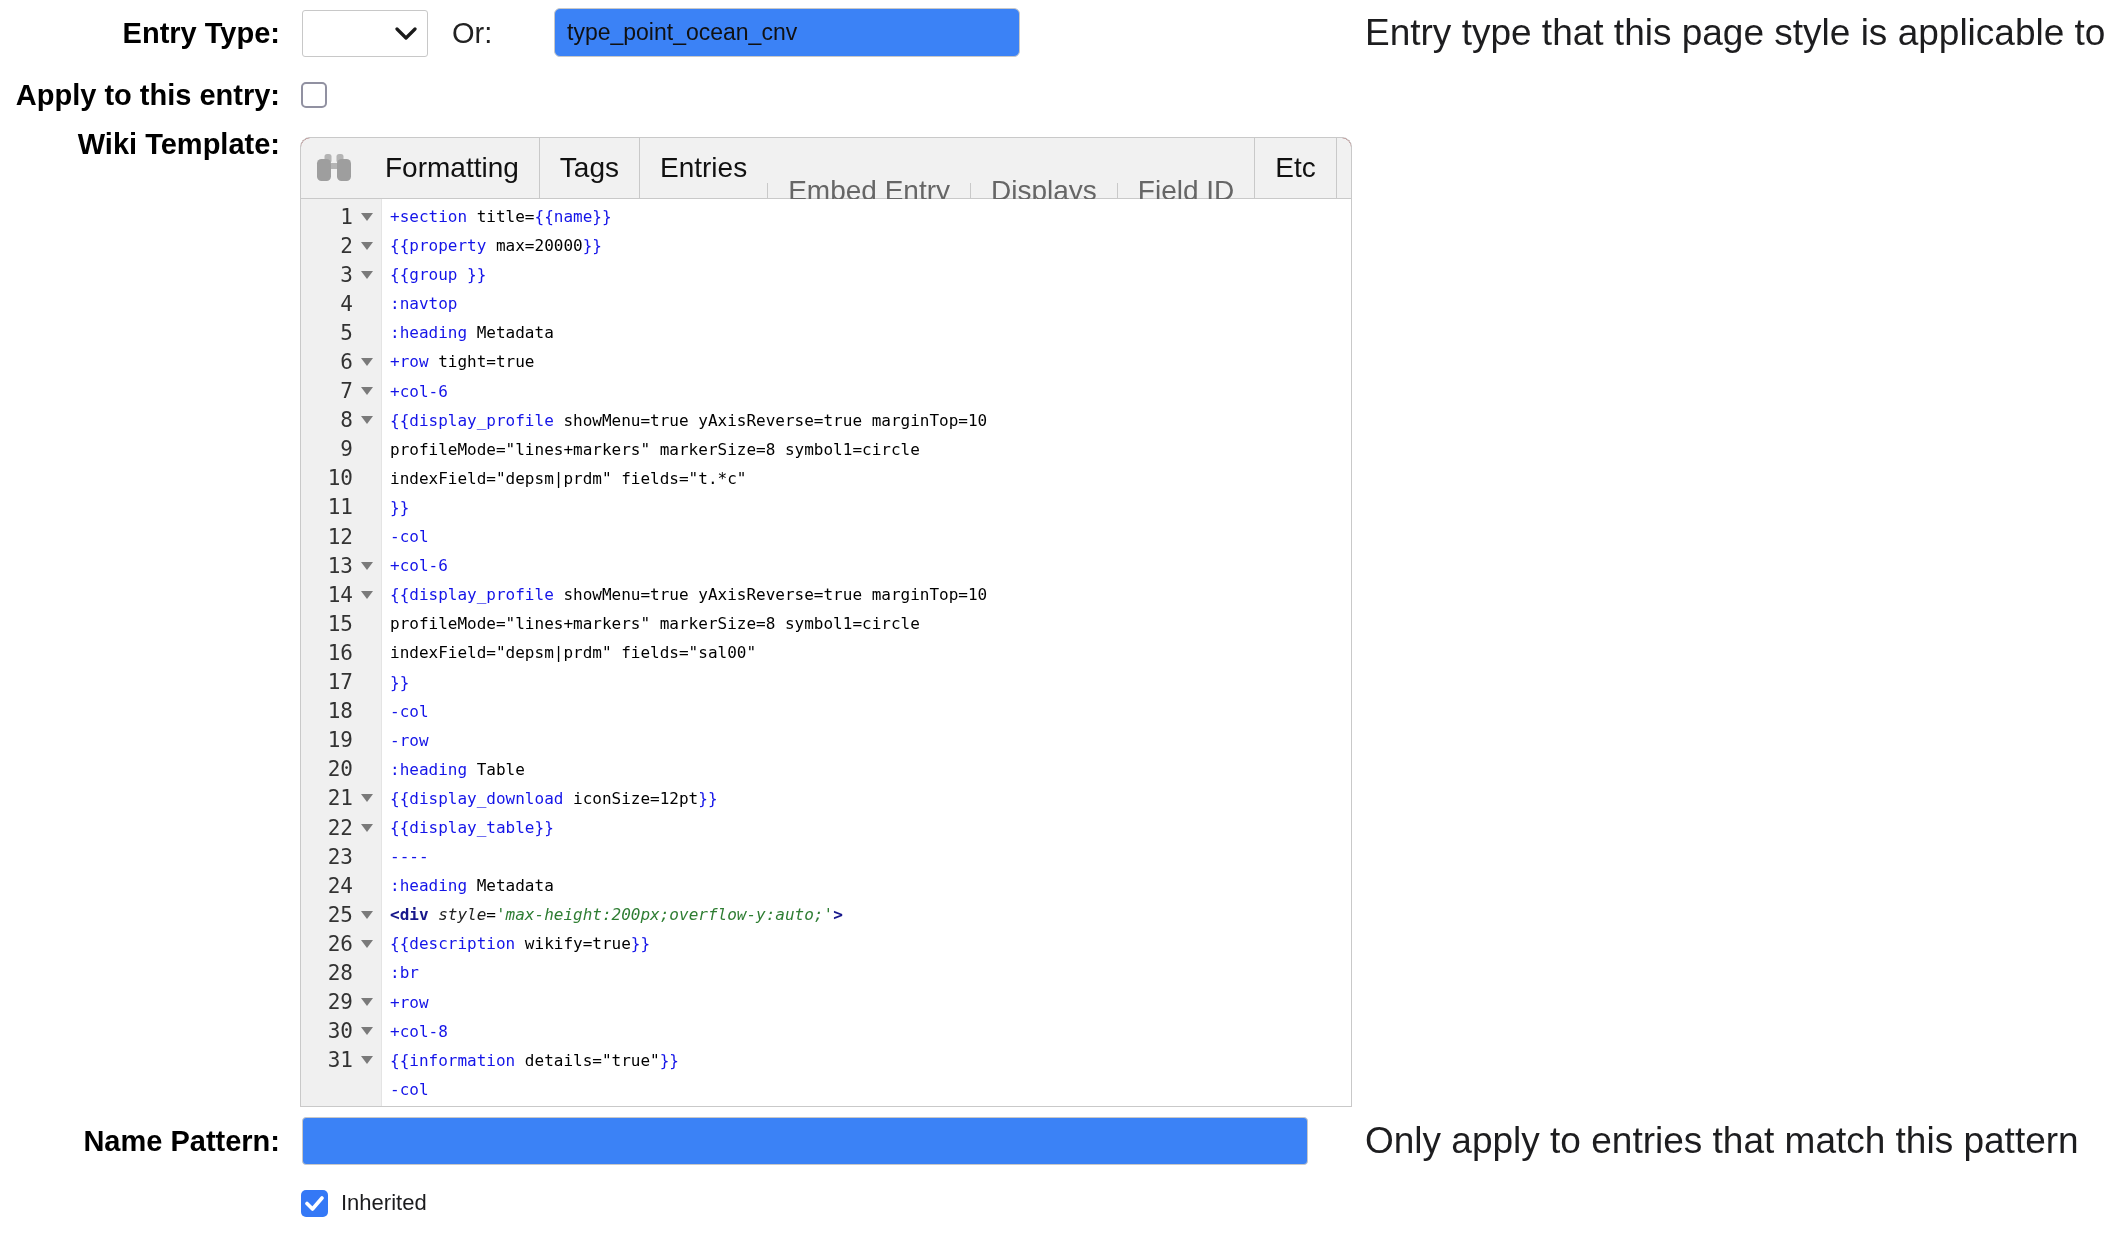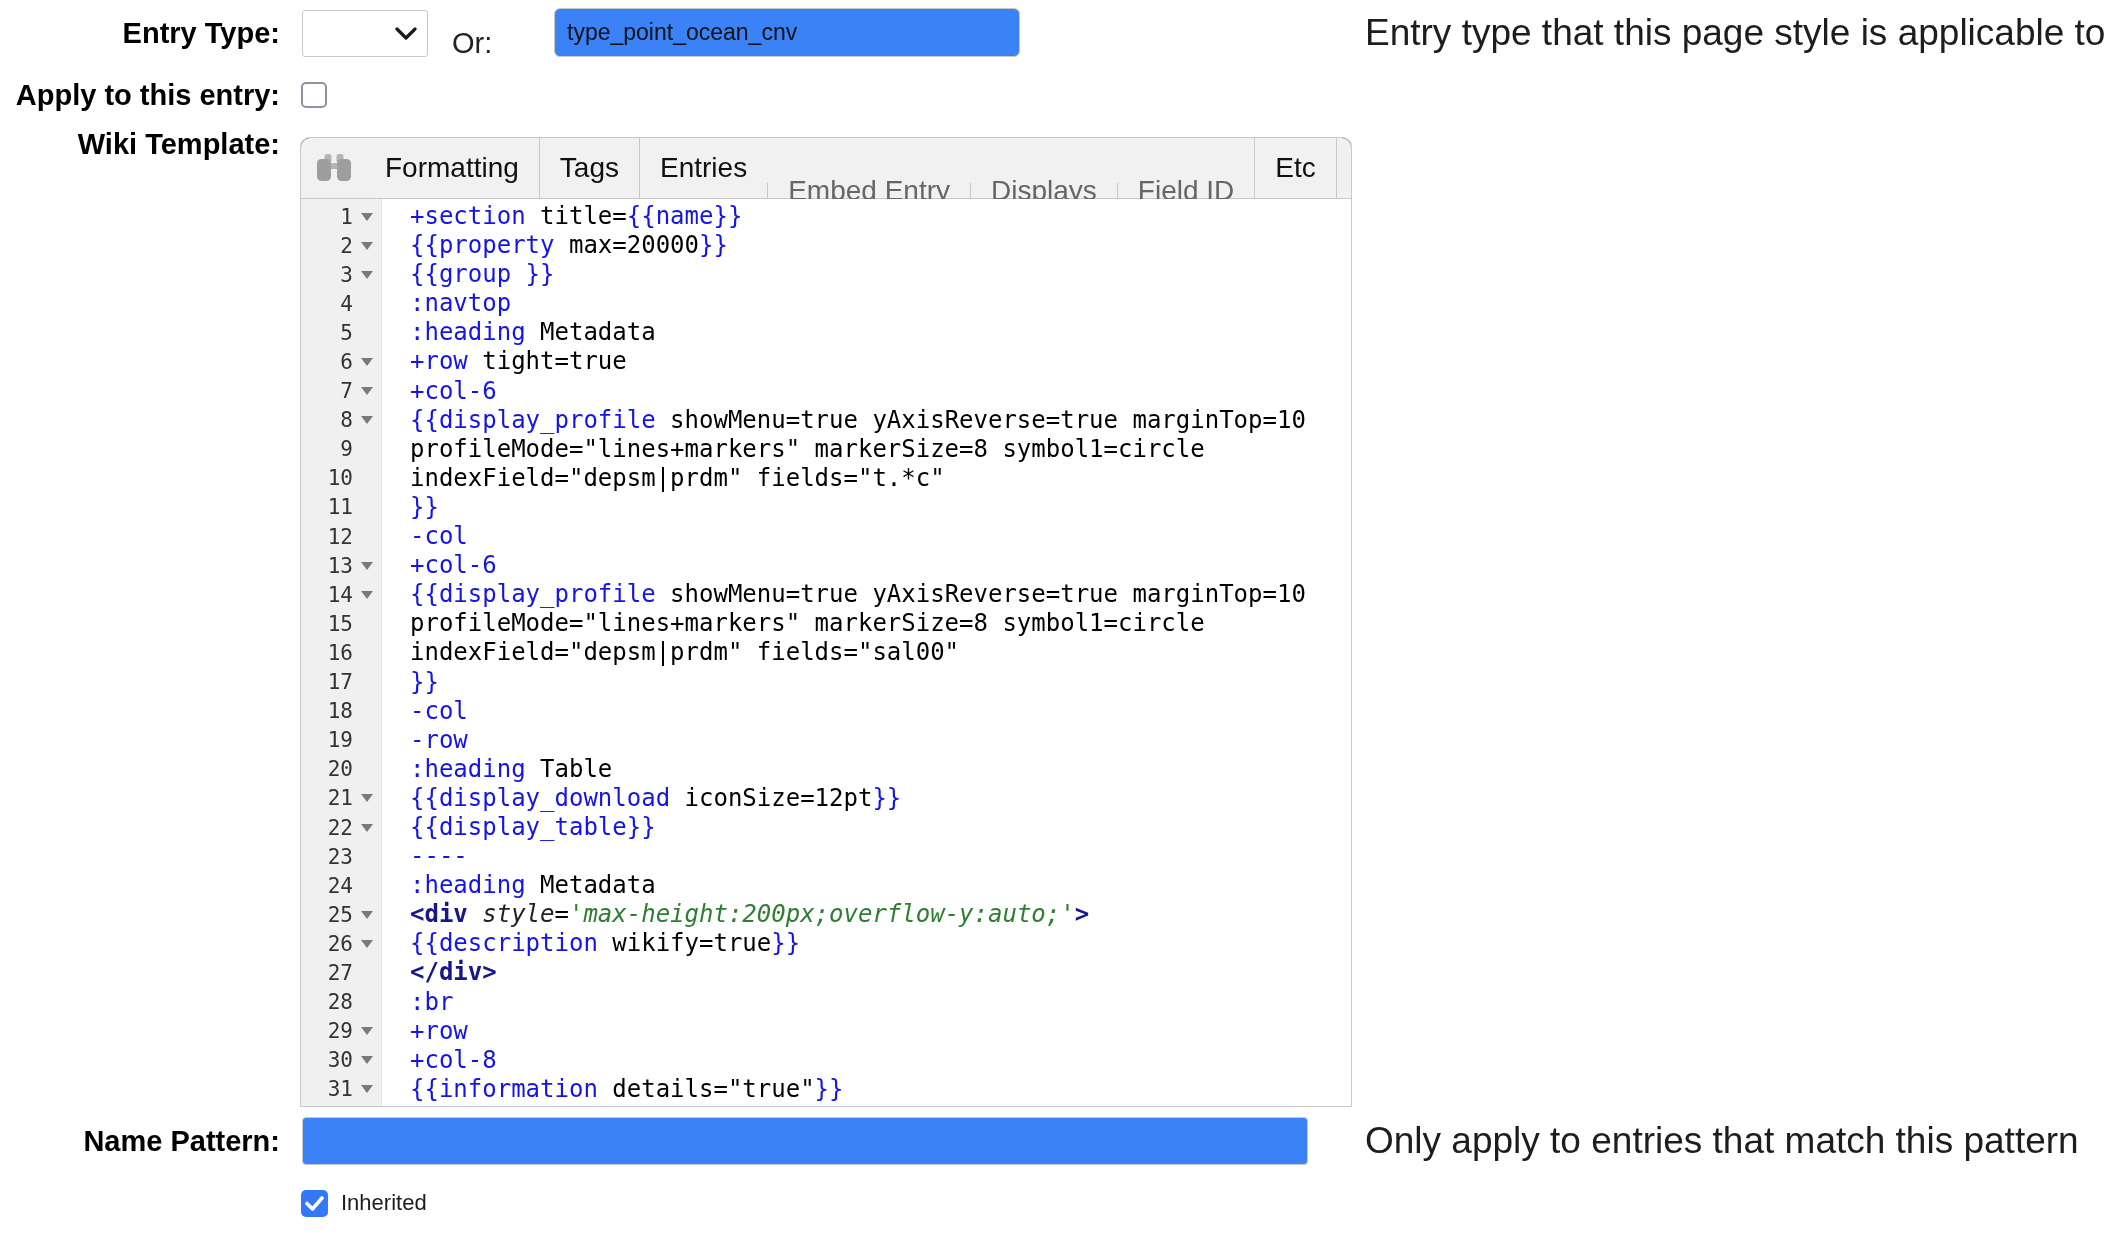--- a/index.html
+++ b/index.html
@@ -70,22 +70,22 @@
   }
   .foldcol{width:28px;flex:0 0 28px;display:flex;justify-content:center;align-items:center;}
   .fold-arrow{
     width:0;height:0;border-left:6px solid transparent;border-right:6px solid transparent;
     border-top:8px solid #7a7a7a;cursor:pointer;
   }
   
   .gutter-backdrop{position:absolute;left:0;top:0;bottom:0;width:80px;background:#f0f0f0;border-right:1px solid #e4e4e4;}
   .code-lines{position:relative;}
   .cm-code{
-    padding-left:28px;white-space:pre;font-family:"DejaVu Sans Mono",monospace;
-    font-size:24px;line-height:29.1px;
+    padding-left:8px;white-space:pre;font-family:"DejaVu Sans Mono",monospace;
+    font-size:16px;line-height:29.1px;
   }
   .tk-k{color:#1414e8;}
   .tk-t{color:#000;}
   .tk-tag{color:#17178c;font-weight:bold;}
   .tk-attr{color:#222;font-style:italic;}
   .tk-str{color:#2e7d32;font-style:italic;}
 </style>
 </head>
 <body>
 
@@ -94,21 +94,21 @@
 <div class="abs form-label" style="top:127px;">Wiki Template:</div>
 <div class="abs form-label" style="top:1124px;">Name Pattern:</div>
 
 <div class="abs select">
   <span style="display:flex;">
     <svg width="22" height="14" viewBox="0 0 22 14">
         <path d="M2 2 L11 11 L20 2" fill="none" stroke="#1a1a1a" stroke-width="3.2" stroke-linecap="round" stroke-linejoin="round"></path>
       </svg>
   </span>
 </div>
-<div class="abs or-label" style="left:452px;top:26px;">Or:</div>
+<div class="abs or-label" style="left:452px;top:16px;">Or:</div>
 <input class="abs text-input" id="entry-type-input" value="type_point_ocean_cnv" style="">
 <div class="abs help-text" style="left:1365px;top:16px;">Entry type that this page style is applicable to</div>
 
 <div class="abs checkbox unchecked" style="left:301px;top:82px;width:26px;height:26px;">
   
 </div>
 
 <div class="abs editor">
   <div class="tabbar">
     <div class="tab-icon-cell">
@@ -336,27 +336,20 @@
           <div class="gut">
             <span class="lnum">26</span>
             <span class="foldcol">
               <span class="fold-arrow"></span>
             </span>
           </div>
           <div class="cm-code"><span class="tk-k">{{description</span><span class="tk-t"> wikify=true</span><span class="tk-k">}}</span></div>
         </div>
         <div class="cm-row">
           <div class="gut">
-            <span class="lnum">27</span>
-            <span class="foldcol"></span>
-          </div>
-          <div class="cm-code"><span class="tk-tag">&lt;/div&gt;</span></div>
-        </div>
-        <div class="cm-row">
-          <div class="gut">
             <span class="lnum">28</span>
             <span class="foldcol"></span>
           </div>
           <div class="cm-code"><span class="tk-k">:br</span></div>
         </div>
         <div class="cm-row">
           <div class="gut">
             <span class="lnum">29</span>
             <span class="foldcol">
               <span class="fold-arrow"></span>

